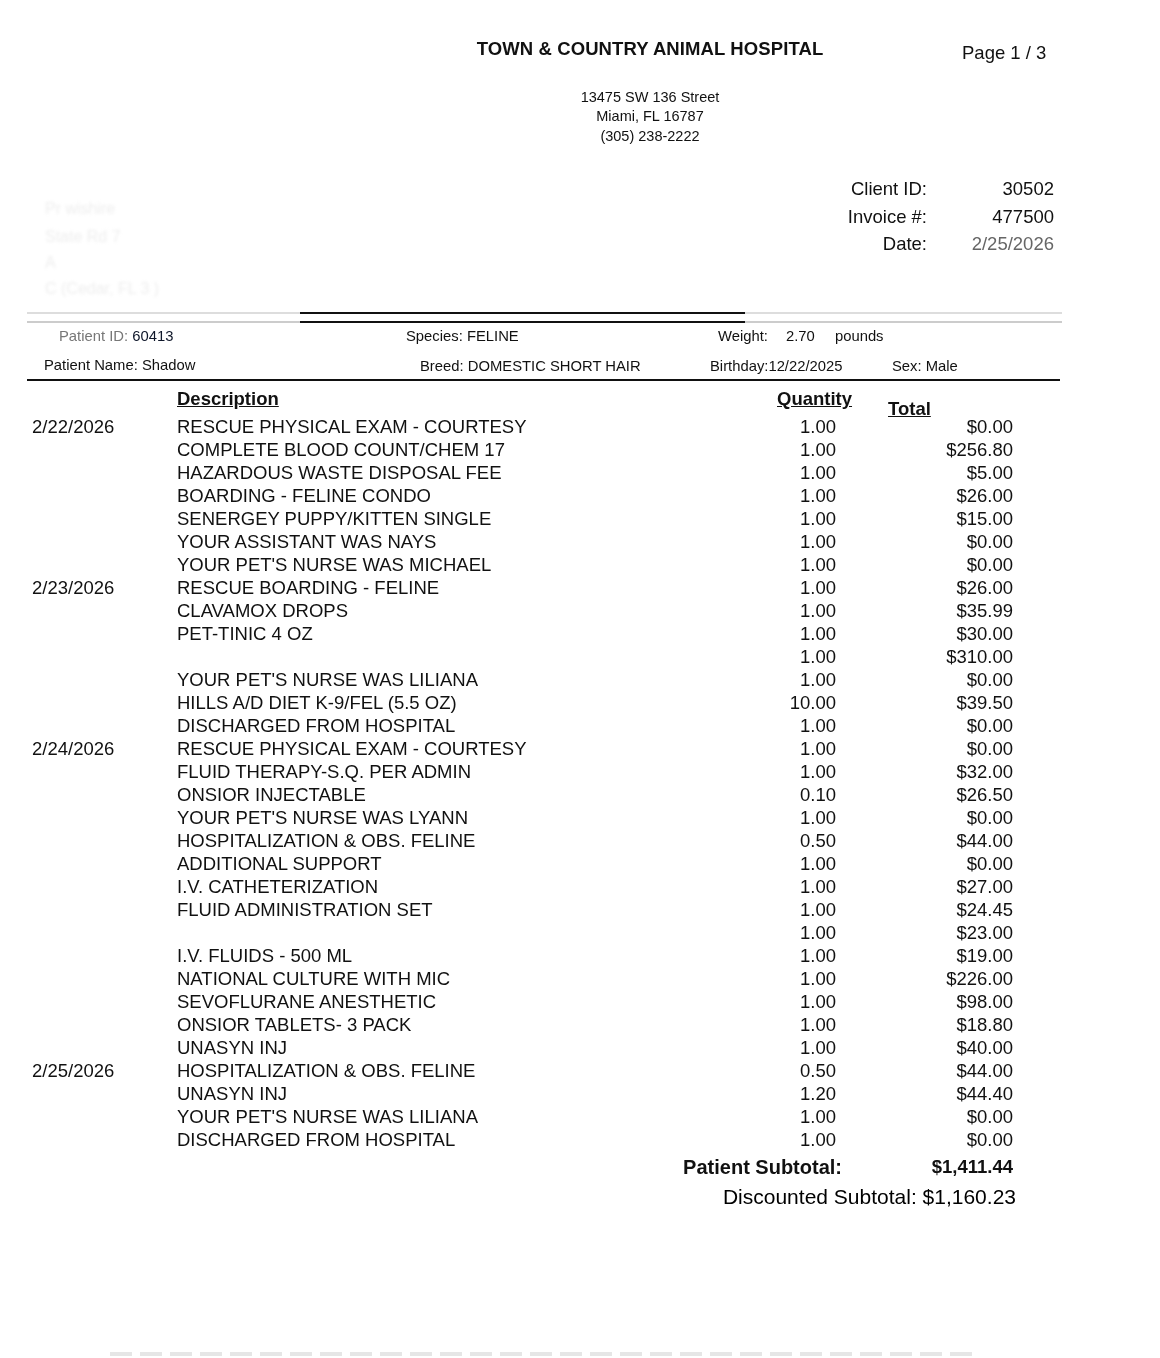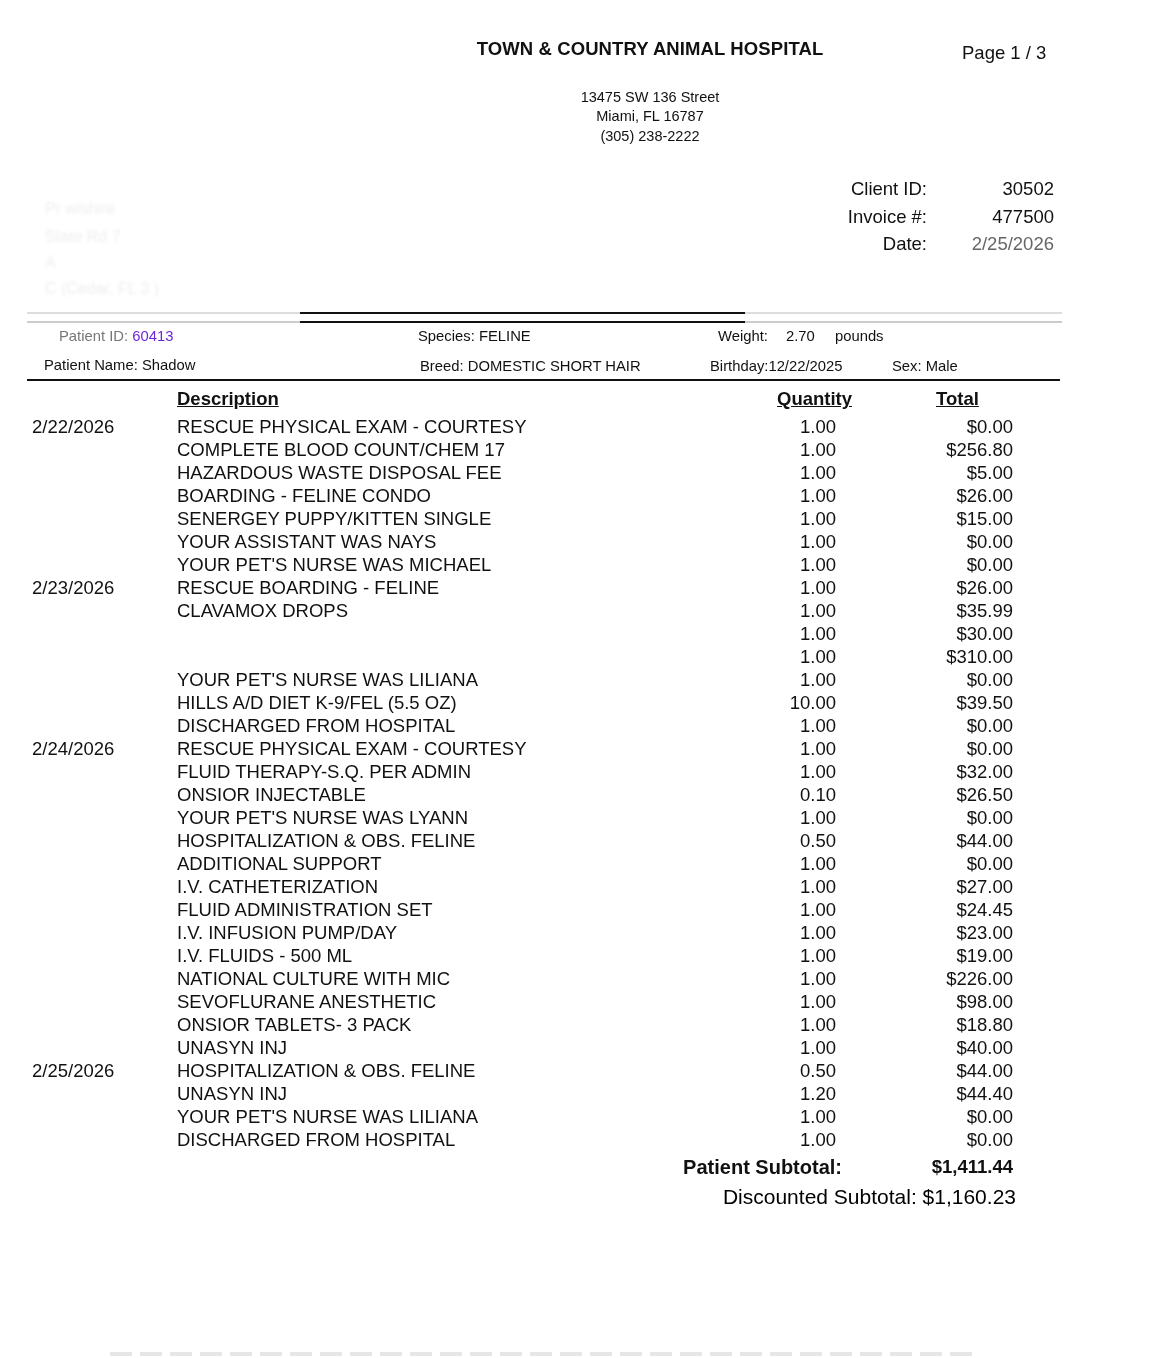--- a/index.html
+++ b/index.html
@@ -54,23 +54,23 @@
 <div class="abs redacted" style="top:254px;left:45px;">A</div>
 <div class="abs redacted" style="top:280px;left:45px;">C      (Cedar, FL 3     )</div>
 
 <div class="hr" style="top:312px;left:27px;width:1035px;border-top:2px solid #ddd;"></div>
 <div class="hr" style="top:312px;left:300px;width:445px;border-top:2px solid #111;"></div>
 <div class="hr" style="top:321px;left:27px;width:1035px;border-top:2px solid #ccc;"></div>
 <div class="hr" style="top:321px;left:300px;width:445px;border-top:2px solid #111;"></div>
 
 <div class="abs pinfo gray" style="top:328px;left:59px;">
   <span>Patient ID:</span>
-  <span style="color:#6d28d9;">60413</span>
-</div>
-<div class="abs pinfo" style="top:328px;left:406px;margin-left:12px;">
+  <span style="color:#0f172a;">60413</span>
+</div>
+<div class="abs pinfo" style="top:328px;left:406px;">
   <span>Species:</span>
   <span>FELINE</span>
 </div>
 <div class="abs pinfo" style="top:328px;left:718px;">
   <span>Weight:</span>
   <span style="margin-left:14px;">2.70</span>
   <span style="margin-left:16px;">pounds</span>
 </div>
 <div class="abs pinfo" style="top:357px;left:44px;">
   <span>Patient Name:</span>
@@ -84,21 +84,21 @@
   <span>Birthday:</span><span>12/22/2025</span>
 </div>
 <div class="abs pinfo" style="top:358px;left:892px;">
   <span>Sex:</span>
   <span>Male</span>
 </div>
 <div class="hr" style="top:379px;left:27px;width:1033px;border-top:2px solid #111;"></div>
 
 <div class="abs th" style="left:177px;">Description</div>
 <div class="abs th" style="left:777px;">Quantity</div>
-<div class="abs th" style="left:936px;">Total</div>
+<div class="abs th" style="left:888px;margin-top:10px;">Total</div>
 
 <div id="rows">
     <div class="row" style="top: 416px;">
       <span class="date">2/22/2026</span>
       <span class="desc">RESCUE PHYSICAL EXAM - COURTESY</span>
       <span class="qty">1.00</span>
       <span class="tot">$0.00</span>
     </div>
     <div class="row" style="top: 439px;">
       <span class="date"></span>
@@ -143,20 +143,21 @@
       <span class="tot">$26.00</span>
     </div>
     <div class="row" style="top: 600px;">
       <span class="date"></span>
       <span class="desc">CLAVAMOX DROPS</span>
       <span class="qty">1.00</span>
       <span class="tot">$35.99</span>
     </div>
     <div class="row" style="top: 623px;">
       <span class="date"></span>
+      <span class="desc">PET-TINIC 4 OZ</span>
       <span class="qty">1.00</span>
       <span class="tot">$30.00</span>
     </div>
     <div class="row" style="top: 646px;">
       <span class="date"></span>
       <span class="qty">1.00</span>
       <span class="tot">$310.00</span>
     </div>
     <div class="row" style="top: 669px;">
       <span class="date"></span>
@@ -219,21 +220,20 @@
       <span class="tot">$27.00</span>
     </div>
     <div class="row" style="top: 899px;">
       <span class="date"></span>
       <span class="desc">FLUID ADMINISTRATION SET</span>
       <span class="qty">1.00</span>
       <span class="tot">$24.45</span>
     </div>
     <div class="row" style="top: 922px;">
       <span class="date"></span>
-      <span class="desc">I.V. INFUSION PUMP/DAY</span>
       <span class="qty">1.00</span>
       <span class="tot">$23.00</span>
     </div>
     <div class="row" style="top: 945px;">
       <span class="date"></span>
       <span class="desc">I.V. FLUIDS - 500 ML</span>
       <span class="qty">1.00</span>
       <span class="tot">$19.00</span>
     </div>
     <div class="row" style="top: 968px;">

